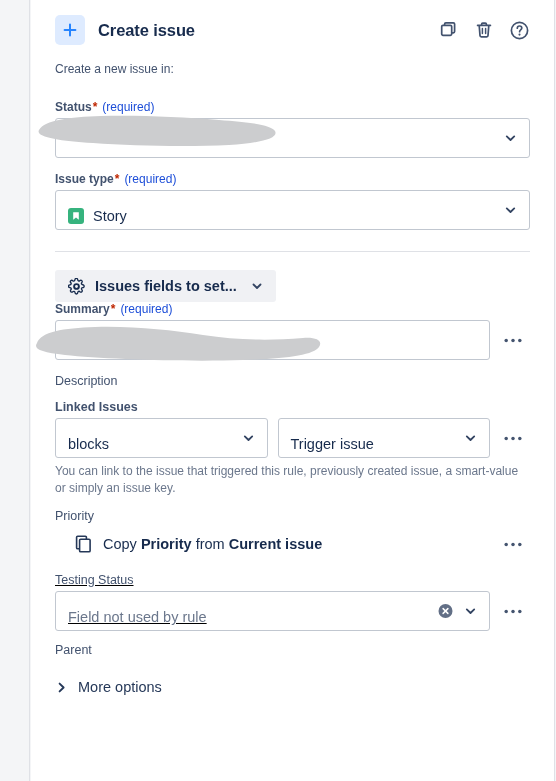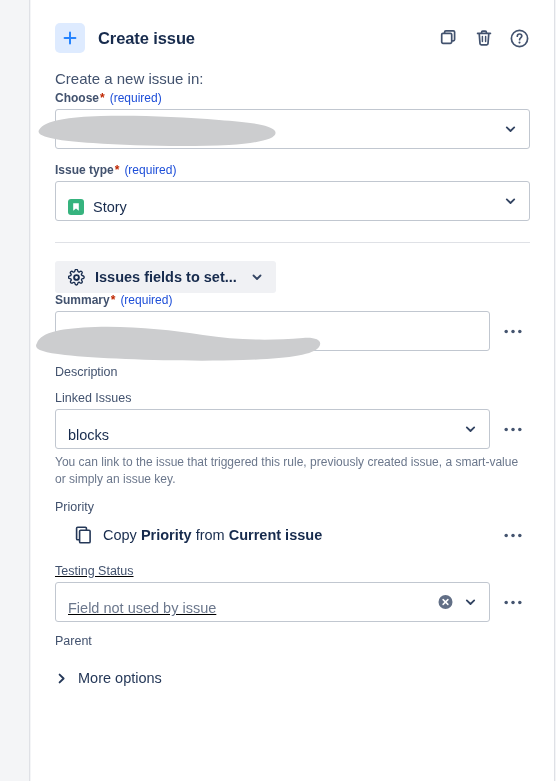--- a/index.html
+++ b/index.html
@@ -29,21 +29,20 @@
     background: #ffffff;
     border-right: 1px solid #dfe1e6;
     padding: 0 24px;
   }
 
   
   .hdr {
     display: flex; align-items: center;
     height: 56px;
     padding-top: 4px;
-    margin-top: 8px;
   }
   .plus-badge {
     width: 30px; height: 30px; border-radius: 5px;
     background: #deebff;
     display: flex; align-items: center; justify-content: center;
     flex: none;
   }
   .plus-badge svg { display: block; }
   .hdr-title {
     margin-left: 13px;
@@ -57,22 +56,22 @@
   .icon-btn {
     width: 22px; height: 22px;
     display: flex; align-items: center; justify-content: center;
     cursor: pointer; background: none; border: none; padding: 0;
     color: #42526e;
   }
   .icon-btn svg { display: block; }
 
   
   .subtitle {
-    font-size: 15px; color: #42526e;
-    margin: 6px 0 4px 0;
+    font-size: 12px; color: #42526e;
+    margin: 6px 0 24px 0;
   }
   .fld-label {
     font-size: 12px; font-weight: 700; color: #42526e;
     margin-bottom: 4px; display: flex; align-items: baseline; gap: 0;
   }
   .req-star { color: #bf2600; font-weight: 700; margin-left: 1px; }
   .req-note { color: #1d4ed8; font-weight: 400; margin-left: 5px; }
 
   
   .sel {
@@ -229,21 +228,21 @@
         </button>
       </div>
     </div>
 
     
     <div class="subtitle">Create a new issue in:</div>
 
     
     <div class="field-block">
       <div class="fld-label">
-        <span>Choose</span>
+        <span>Status</span>
         <span class="req-star">*</span>
         <span class="req-note">(required)</span>
       </div>
       <div class="sel">
         <span class="sel-placeholder"></span>
         <span class="chev">
           <svg width="15" height="15" viewBox="0 0 15 15" fill="none">
             <path d="M3.8 5.9L7.5 9.5l3.7-3.6" stroke="#344563" stroke-width="1.8" stroke-linecap="round" stroke-linejoin="round"></path>
           </svg>
         </span>
@@ -316,27 +315,35 @@
 
     
     <div class="field-block" style="margin-bottom:12px;">
       <div class="fld-label" style="font-weight:400;font-size:12.5px;">
         <span>Description</span>
       </div>
     </div>
 
     
     <div class="field-block" style="margin-bottom:12px;">
-      <div class="fld-label" style="font-weight:400;font-size:12.5px;">
+      <div class="fld-label" style="font-weight:700;font-size:12.5px;">
         <span>Linked Issues</span>
       </div>
       <div class="row">
         <div class="grow linked-row">
           <div class="sel">
             <span>blocks</span>
+            <span class="chev">
+              <svg width="15" height="15" viewBox="0 0 15 15" fill="none">
+                <path d="M3.8 5.9L7.5 9.5l3.7-3.6" stroke="#344563" stroke-width="1.8" stroke-linecap="round" stroke-linejoin="round"></path>
+              </svg>
+            </span>
+          </div>
+          <div class="sel">
+            <span>Trigger issue</span>
             <span class="chev">
               <svg width="15" height="15" viewBox="0 0 15 15" fill="none">
                 <path d="M3.8 5.9L7.5 9.5l3.7-3.6" stroke="#344563" stroke-width="1.8" stroke-linecap="round" stroke-linejoin="round"></path>
               </svg>
             </span>
           </div>
         </div>
         <button class="dots">
           <svg width="18" height="5" viewBox="0 0 18 5">
             <circle cx="2.2" cy="2.5" r="1.75" fill="#44546f"></circle>
@@ -379,21 +386,21 @@
     </div>
 
     
     <div class="field-block" style="margin-bottom:12px;text-decoration:underline;">
       <div class="fld-label" style="font-weight:400;font-size:12.5px;">
         <span>Testing Status</span>
       </div>
       <div class="row">
         <div class="grow">
           <div class="sel" style="padding-right:60px;">
-            <span class="sel-placeholder">Field not used by issue</span>
+            <span class="sel-placeholder">Field not used by rule</span>
             <span class="clear">
               <svg width="15" height="15" viewBox="0 0 15 15">
                 <circle cx="7.5" cy="7.5" r="7" fill="#626f86"></circle>
                 <path d="M5.1 5.1l4.8 4.8M9.9 5.1l-4.8 4.8" stroke="#fff" stroke-width="1.5" stroke-linecap="round"></path>
               </svg>
             </span>
             <span class="chev">
               <svg width="15" height="15" viewBox="0 0 15 15" fill="none">
                 <path d="M3.8 5.9L7.5 9.5l3.7-3.6" stroke="#344563" stroke-width="1.8" stroke-linecap="round" stroke-linejoin="round"></path>
               </svg>

